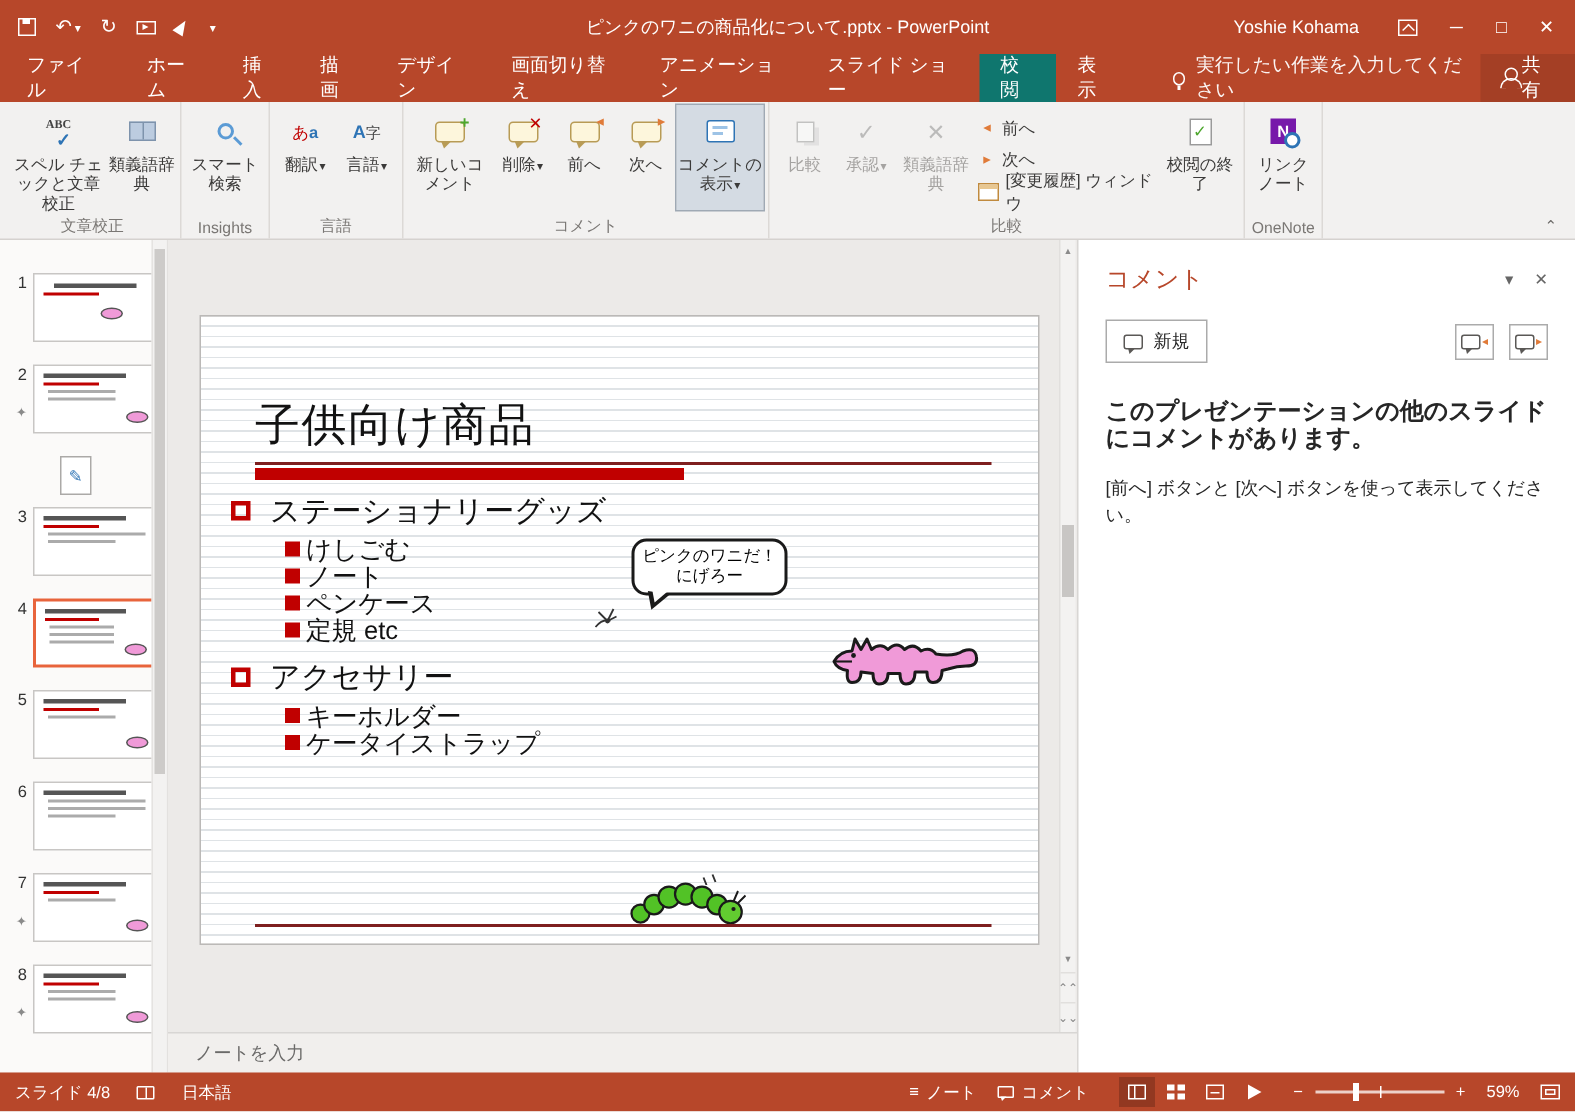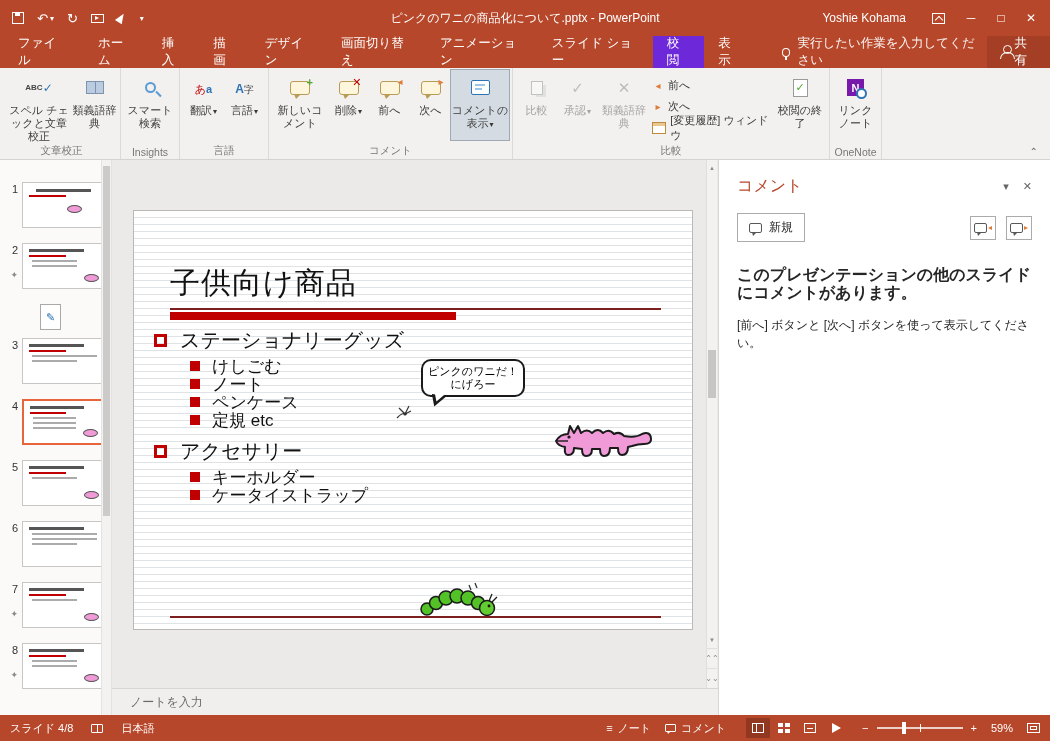--- a/index.html
+++ b/index.html
@@ -22,21 +22,21 @@
   .tb-user { font-size:12px; margin-right:20px; }
   .t-rdo { width:13px; height:11px; border:1px solid #fff; position:relative; margin-right:6px; }
   .t-rdo::after { content:""; position:absolute; left:3px; top:3px; width:5px; height:5px; border-top:1.5px solid #fff; border-left:1.5px solid #fff; transform:rotate(45deg); }
   .winbtn { width:30px; height:36px; display:flex; align-items:center; justify-content:center; font-size:12px; }
   .winbtn.close { margin-right:4px; }
 
   
   .tabrow { position:absolute; left:0; top:36px; width:1050px; height:32px; background:#B7472A; display:flex; align-items:stretch; color:#fff; font-size:12.5px; }
   .tab { padding:0 14px; display:flex; align-items:center; }
   .tab.file { padding:0 18px; }
-  .tab.active { background:#6d28d9; }
+  .tab.active { background:#0f766e; }
   .tellme { display:flex; align-items:center; gap:7px; margin-left:26px; color:rgba(255,255,255,.95); }
   .t-bulb { width:9px; height:9px; border:1.5px solid #fff; border-radius:50%; position:relative; }
   .t-bulb::after { content:""; position:absolute; left:2px; bottom:-4px; width:2px; height:3px; background:#fff; }
   .share { margin-left:auto; display:flex; align-items:center; padding:0 12px; background:rgba(0,0,0,.10);justify-content:flex-end; }
   .t-person { position:relative; width:16px; height:14px; }
   .t-person::before { content:""; position:absolute; left:4px; top:0; width:7px; height:7px; border:1.5px solid #fff; border-radius:50%; }
   .t-person::after { content:""; position:absolute; left:1px; bottom:0; width:13px; height:6px; border:1.5px solid #fff; border-bottom:none; border-radius:7px 7px 0 0; }
 
   
   .ribbon { position:absolute; left:0; top:68px; width:1050px; height:92px; background:#F2F1F0; border-bottom:1px solid #D5D2CF; display:flex; align-items:stretch; padding-left:3px; }
@@ -49,21 +49,21 @@
   .rlabel { font-size:11px; line-height:13px; text-align:center; color:#3B3A39; }
   .rlabel .caret { font-size:8px; color:#3B3A39; margin-left:1px; }
   .rbtn.sel { background:#D4DBE3; outline:1px solid #9FA9B4; }
   .rbtn.dis .rlabel, .rbtn.dis .rlabel .caret { color:#A5A3A1; }
   .rbtn.dis .ricon { opacity:.45; filter:grayscale(1); }
   .rcol { display:flex; flex-direction:column; gap:2px; padding-top:6px; width:124px; }
   .rsmall { display:flex; align-items:center; gap:4px; font-size:11px; color:#3B3A39; height:19px; padding-left:2px; }
   .ribbon-collapse { position:absolute; right:12px; bottom:2px; font-size:10px; color:#6B6967; }
 
   
-  .ic-abc { display:flex; align-items:flex-end; line-height:10px; }
+  .ic-abc { display:flex; flex-direction:column; align-items:flex-end; line-height:10px;font-family:Liberation Serif, serif; }
   .ic-abc .abct { font-size:8px; font-weight:bold; color:#444; letter-spacing:0; }
   .ic-abc .abcc { font-size:12px; color:#2E74B5; font-weight:bold; }
   .ic-book { width:18px; height:13px; background:#BCCCE0; border:1px solid #7E93AC; position:relative; }
   .ic-book::after { content:""; position:absolute; left:8px; top:0; bottom:0; width:1px; background:#7E93AC; }
   .ic-mag { width:11px; height:11px; border:2px solid #5B9BD5; border-radius:50%; position:relative; }
   .ic-mag::after { content:""; position:absolute; left:8px; top:9px; width:7px; height:2px; background:#5B9BD5; transform:rotate(45deg); }
   .ic-trans .c1 { font-size:11px; color:#C00000; } .ic-trans .c2 { font-size:11px; color:#2E74B5; font-weight:bold; }
   .ic-lang .c1 { font-size:12px; color:#2E74B5; font-weight:bold; } .ic-lang .c2 { font-size:10px; color:#444; }
   .bub { position:relative; width:20px; height:14px; border:1.5px solid #B89B55; border-radius:3px; background:#FDF6DC; }
   .bub::after { content:""; position:absolute; left:3px; bottom:-5px; border-left:2px solid transparent; border-right:5px solid transparent; border-top:5px solid #B89B55; }
@@ -102,21 +102,21 @@
   .tscroll .thumbbar { position:absolute; left:1px; right:1px; top:6px; height:350px; background:#CDCBC9; }
 
   .editor { position:absolute; left:112px; top:160px; width:594px; height:528px; background:#ECEAE8; }
   .slide { position:absolute; left:21px; top:50px; width:560px; height:420px; background:repeating-linear-gradient(to bottom,#ffffff 0px,#ffffff 6px,#dfe3e6 6px,#dfe3e6 7px); border:1px solid #BBB9B7; }
   .slide-title { position:absolute; left:36px; top:52px; font-size:30px; color:#121212; letter-spacing:1px; }
   .title-rule { position:absolute; left:36px; top:97px; width:491px; height:2px; background:#7E1F1F; }
   .title-accent { position:absolute; left:36px; top:101px; width:286px; height:8px; background:#C00000; }
   .bullets { position:absolute; left:20px; top:112px; list-style:none; }
   .bl1 { display:flex; align-items:center; gap:13px; font-size:20px; color:#111; height:34px; }
   .bl1 .sq1 { width:13px; height:13px; border:3px solid #C00000; flex:0 0 auto; }
-  .bl2 { display:flex; align-items:center; gap:12px; font-size:17px; color:#111; height:18px; margin-left:36px; }
+  .bl2 { display:flex; align-items:center; gap:4px; font-size:17px; color:#111; height:18px; margin-left:36px; }
   .bl2 .sq2 { width:10px; height:10px; background:#C00000; flex:0 0 auto; }
   .bl1.second { margin-top:5px; }
   .callout { position:absolute; left:287px; top:148px; width:104px; border:2px solid #1a1a1a; border-radius:10px; background:#fff; font-size:11px; line-height:13px; text-align:center; padding:4px 2px; z-index:2; }
   .callout::before { content:""; position:absolute; left:8px; bottom:-12px; border-left:4px solid transparent; border-right:11px solid transparent; border-top:12px solid #1a1a1a; transform:rotate(8deg); }
   .callout::after { content:""; position:absolute; left:11px; bottom:-7px; border-left:3px solid transparent; border-right:8px solid transparent; border-top:9px solid #fff; transform:rotate(8deg); }
   .doodle { position:absolute; left:260px; top:192px; }
   .croc { position:absolute; left:420px; top:203px; }
   .caterpillar { position:absolute; left:283px; top:366px; }
   .bottom-rule { position:absolute; left:36px; top:405px; width:491px; height:2px; background:#7E1F1F; }
 

